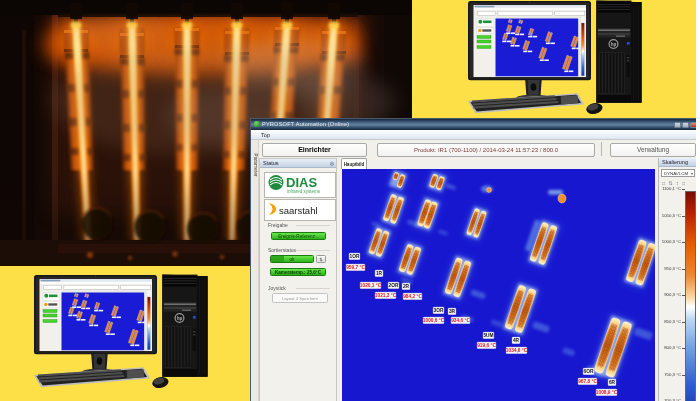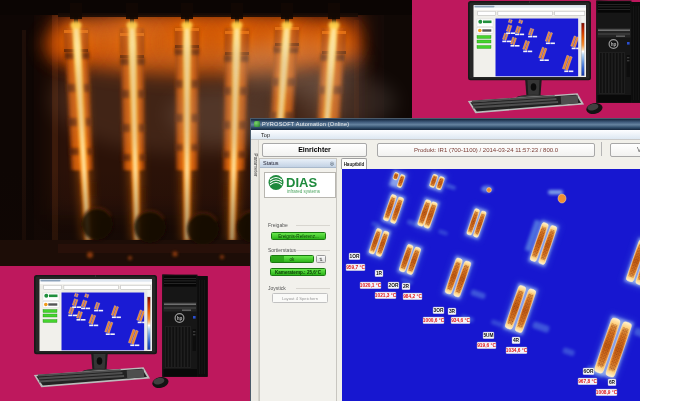--- a/index.html
+++ b/index.html
@@ -1,14 +1,14 @@
 <!DOCTYPE html>
 <html><head><meta charset="utf-8"><style>
 html,body{margin:0;padding:0}
-#page{position:relative;width:640px;height:401px;background:#be185d;overflow:hidden;
+#page{position:relative;width:696px;height:401px;background:#fde047;overflow:hidden;
  font-family:"Liberation Sans",sans-serif}
 #win{position:absolute;left:250px;top:118px;width:450px;height:283px;background:#f1f0ea;
  border-left:1px solid #4a5a6a;border-top:1px solid #4a5a6a;box-sizing:border-box;overflow:hidden}
 #titlebar{position:absolute;left:0;top:0;width:100%;height:10.5px;
  background:linear-gradient(#13253c 0%,#3f5b7c 28%,#66839f 52%,#33506e 76%,#13253c 100%);}
 #ticon{position:absolute;left:2.5px;top:2.2px;width:6px;height:6px;background:radial-gradient(circle at 35% 35%,#7cd46a,#1e7a2a);border-radius:1.5px}
 #ttext{position:absolute;left:11px;top:1.8px;font-size:5.6px;color:#f0f0f0;letter-spacing:0.2px}
 #wbtns{position:absolute;right:3px;top:2.2px}
 .wb{display:inline-block;width:5px;height:4.5px;background:linear-gradient(#cdd6de,#9daebc);border:0.5px solid #6c7e90;border-radius:1px;margin-left:1px;vertical-align:top;margin-top:0.5px}
 .wbx{background:linear-gradient(#e8887c,#c22e1c)}
@@ -421,20 +421,24 @@
         <span id="vtext">Parameter</span>
       </div>
       <div id="status">
         <div class="phead"><span>Status</span><span class="pin">◎</span></div>
         <div class="logobox" style="top:13px;height:24px"><svg width="69" height="22" viewBox="0 0 69 22">
             <circle cx="11" cy="9.5" r="7.5" fill="#1e8a3c"></circle>
             <path d="M5 9.5 q6 -5 12 0 M5 12 q6 -5 12 0 M5 7 q6 -5 12 0" stroke="#fff" stroke-width="1.1" fill="none"></path>
             <text x="21" y="14" font-size="13" font-weight="bold" fill="#1e8a3c" font-family="Liberation Sans,sans-serif">DIAS</text>
             <text x="22" y="20" font-size="4.5" fill="#4aa45e" font-family="Liberation Sans,sans-serif">infrared systems</text>
           </svg></div>
+        <div class="logobox" style="top:40px;height:20px"><svg width="69" height="18" viewBox="0 0 69 18">
+            <path d="M4 3 q7 1.5 7 6 q0 4.5 -7 6 q3.5 -3 3.5 -6 q0 -3 -3.5 -6 Z" fill="#f5a000"></path>
+            <text x="14" y="13.5" font-size="9.5" fill="#1a1a1a" font-family="Liberation Sans,sans-serif">saarstahl</text>
+          </svg></div>
         <div class="slabel" style="top:62.5px">Freigabe</div>
         <div class="gbtn" style="top:72.5px;left:11px;width:55px">Ereignis-Referenz...</div>
         <div class="slabel" style="top:87.5px">Sortierstatus</div>
         <div class="gbtn" style="top:95.5px;left:10px;width:44px"><span class="gdark"></span><span style="position:relative">ok</span></div>
         <div id="sbtn">⇅</div>
         <div class="gbtn" style="top:108.5px;left:10px;width:56px;font-weight:bold">Kameratemp.: 25,6°C</div>
         <div class="slabel" style="top:125.5px">Joystick</div>
         <div id="dbtn">Layout 4 Speichern</div>
       </div>
       <div id="tabrow"></div>

